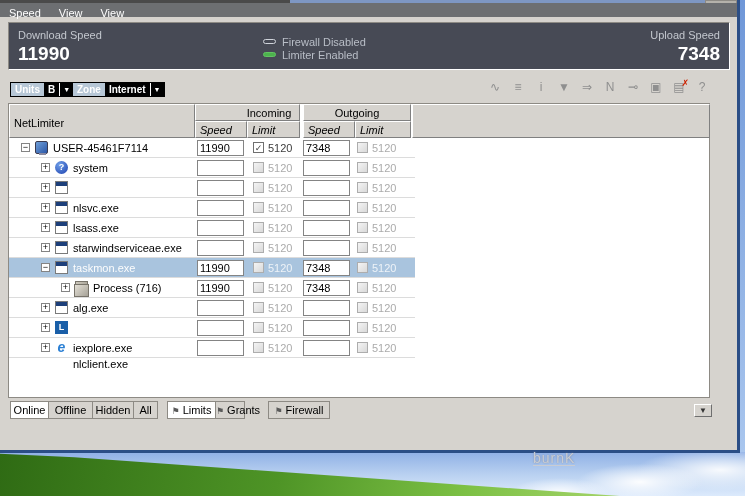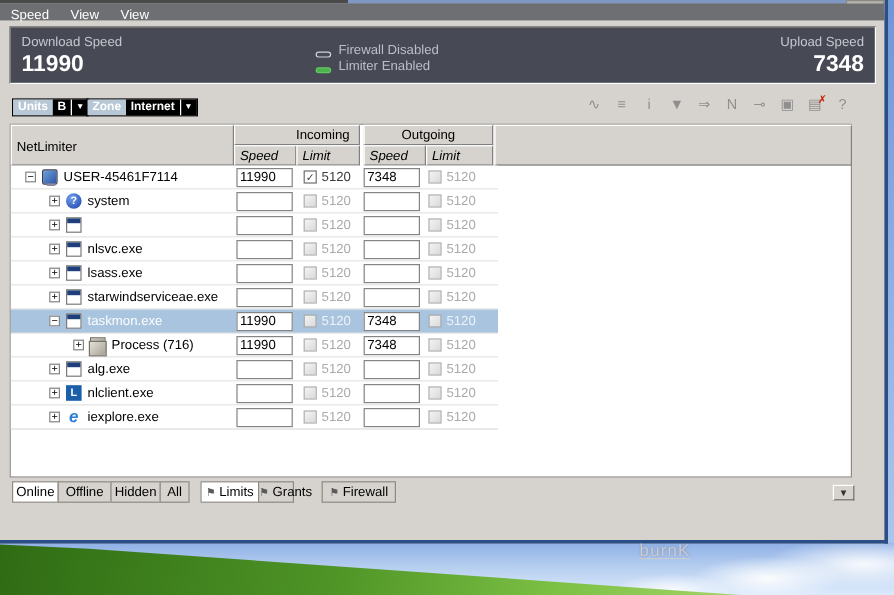--- a/index.html
+++ b/index.html
@@ -36,21 +36,21 @@
   .mi { display:inline-block; color:#fff; font-size:11px; line-height:14px; padding:0 9px; cursor:default; }
 
   
   .speed-panel { position:absolute; left:8px; top:22px; width:722px; height:48px;
     background:#474a55; border:1px solid #8d8a84; border-bottom-color:#fff; border-right-color:#fff; }
   .dl-label { position:absolute; left:9px; top:6px; font-size:11px; color:#c3c7ce; }
   .dl-value { position:absolute; left:9px; top:20px; font-size:19px; font-weight:bold; color:#fff; }
   .ul-label { position:absolute; right:9px; top:6px; font-size:11px; color:#c3c7ce; }
   .ul-value { position:absolute; right:9px; top:20px; font-size:19px; font-weight:bold; color:#fff; }
   .indicators { position:absolute; left:254px; top:12px; }
-  .ind-row { display:flex; align-items:flex-end; height:13px; }
+  .ind-row { display:flex; align-items:center; height:13px; }
   .pill { width:13px; height:5px; border-radius:3px; margin-right:6px; border:1px solid #cfd3da; }
   .pill.on { background:#4db34d; border-color:#62c562; }
   .pill.off { background:transparent; }
   .ind-label { font-size:11px; color:#b9bec7; }
 
   
   .dropctl { position:absolute; top:82px; height:15px; display:flex; border:1px solid #000; }
   .dropctl .lbl { background:#b7c7d6; color:#fff; font-weight:bold; font-size:10px; line-height:13px; padding:0 4px; }
   .dropctl .val { background:#000; color:#fff; font-weight:bold; font-size:10px; line-height:13px; padding:0 4px; }
   .dropctl .arr { background:#000; color:#fff; font-size:7px; line-height:13px; padding:0 3px; border-left:1px solid #fff; }
@@ -289,21 +289,21 @@
             <input class="sin" style="left: 188px;">
             <span class="cb" style="left: 244px;"></span>
             <span class="lim" style="left: 259px;">5120</span>
             <input class="sin" style="left: 294px;">
             <span class="cb" style="left: 348px;"></span>
             <span class="lim" style="left: 363px;">5120</span>
           </div>
           <div class="row" style="top: 180px;">
             <span class="exp" style="left: 32px;">+</span>
             <span class="nicon icon-netlimiter" style="left: 46px;">L</span>
-            <span class="rname" style="left: 64px;">nlclient.exe</span>
+            <span class="rname" style="left: 64px; margin-top: 36px;">nlclient.exe</span>
             <input class="sin" style="left: 188px;">
             <span class="cb" style="left: 244px;"></span>
             <span class="lim" style="left: 259px;">5120</span>
             <input class="sin" style="left: 294px;">
             <span class="cb" style="left: 348px;"></span>
             <span class="lim" style="left: 363px;">5120</span>
           </div>
           <div class="row" style="top: 200px;">
             <span class="exp" style="left: 32px;">+</span>
             <span class="nicon icon-ie" style="left: 46px;">e</span>

